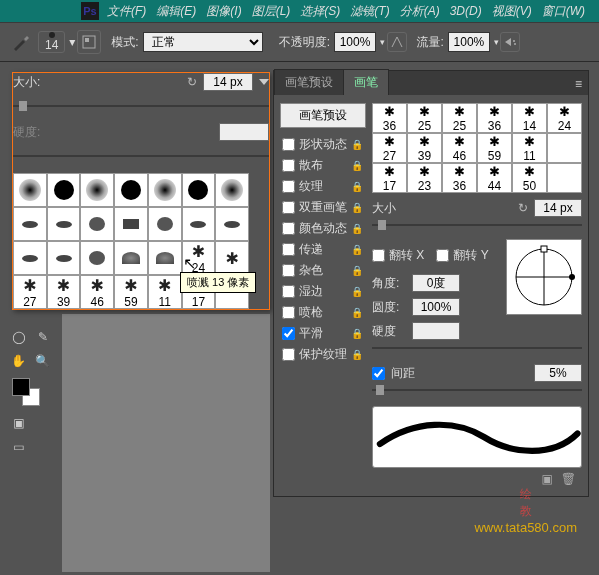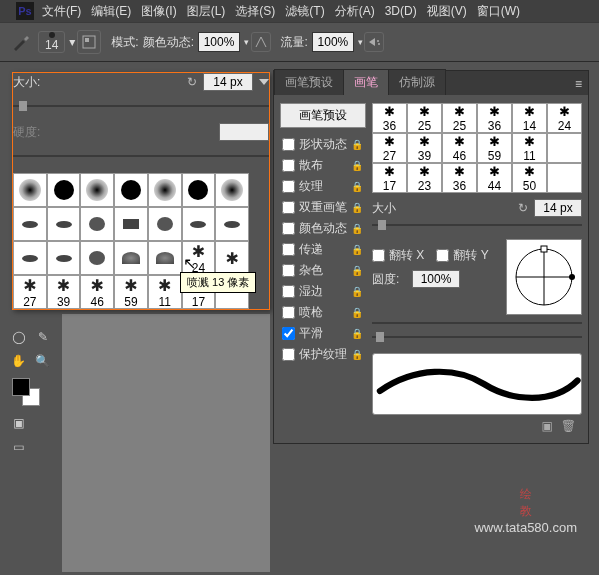--- a/index.html
+++ b/index.html
@@ -1,19 +1,19 @@
 <!DOCTYPE html>
 <html><head>
 <meta charset="utf-8">
 <style>
 * { margin:0; padding:0; box-sizing:border-box; font-family:"Microsoft YaHei","SimSun",sans-serif; font-size:12px; }
 body { background:#535353; width:599px; height:575px; overflow:hidden; position:relative; }
-.menubar { background:#404040; height:22px; display:flex; align-items:center; padding:0 16px; color:#ddd; }
+.menubar { background:#0f766e; height:22px; display:flex; align-items:center; padding:0 4px; color:#ddd;justify-content:flex-end; }
 .ps-logo { width:18px; height:18px; background:#1a1a1a; color:#339; display:flex; align-items:center; justify-content:center; font-weight:bold; margin-right:8px; font-size:11px;}
-.menubar span { margin-right:10px; cursor:default; }
+.menubar span { margin-right:10px; cursor:default;font-style:italic; }
 .optbar { background:#535353; height:40px; display:flex; align-items:center; padding:0 8px; color:#ddd; border-top:1px solid #3a3a3a; border-bottom:1px solid #2a2a2a;}
 .optbar .tool-ic { width:26px; height:26px; margin-right:4px; display:flex; align-items:center; justify-content:center;}
 .optbar .brush-prev { display:flex; align-items:center; flex-direction:column; font-size:10px; padding:0 6px; border:1px solid #666; border-radius:3px; margin-right:4px;}
 .optbar .dot { width:6px;height:6px;background:#222;border-radius:50%; }
 .optbar .brush-panel-ic { width:24px;height:24px;border:1px solid #666;border-radius:3px;display:flex;align-items:center;justify-content:center;margin-right:10px;}
 .optbar label { margin-right:4px; }
 .optbar select, .optbar input[type=text] { background:#eee; border:1px solid #333; height:20px; padding:0 4px;}
 .optbar .mode-sel { width:120px; margin-right:16px;}
 .optbar .pct { width:42px; text-align:center; margin-right:4px;}
 .optbar .sq { width:20px;height:20px;border:1px solid #666;border-radius:3px;margin-left:2px;margin-right:10px;display:flex;align-items:center;justify-content:center;}
@@ -45,21 +45,21 @@
 .brush-grid .cell .c-fan{width:18px;height:12px;background:radial-gradient(#888,#444);border-radius:50% 50% 0 0;}
 .brush-grid .cell .c-spray{font-size:16px;color:#222;}
 .tooltip { position:absolute; background:#ffffe1; border:1px solid #000; padding:2px 6px; font-size:11px; color:#000; white-space:nowrap; z-index:10;}
 .cursor { position:absolute; font-size:16px; color:#000; z-index:11; pointer-events:none;}
 
 .canvas-bg { position:absolute; left:62px; top:314px; width:208px; height:258px; background:#808080;}
 
 .panel { position:absolute; right:10px; top:70px; width:316px; background:#535353; border:1px solid #2a2a2a;}
 .panel .tabs { display:flex; background:#3a3a3a; height:24px; align-items:flex-end;}
 .panel .tab { padding:4px 10px; color:#aaa; background:#3a3a3a; border:1px solid #2a2a2a; border-bottom:none; margin-right:-1px;}
-.panel .tab.active { background:#535353; color:#f9a8d4;}
+.panel .tab.active { background:#535353; color:#86efac;}
 .panel .menu-ic{margin-left:auto;padding:4px 6px;color:#ccc;}
 .panel-body { display:flex; padding:8px 6px 6px 6px; gap:6px;}
 .side-list { width:86px; }
 .side-list .preset-btn { background:#eee; border:1px solid #888; padding:3px 6px; margin-bottom:6px; color:#000; display:block; width:100%;}
 .side-list .item { display:flex; align-items:center; gap:4px; padding:2px 2px; color:#ddd;}
 .side-list .item input { margin:0;}
 .side-list .item.hl { background:#1f5fbf; color:#fff; padding:2px 4px;}
 .side-list .item .lock { margin-left:auto; font-size:10px; color:#aaa;}
 .right-col { flex:1; }
 .mini-grid { background:#fff; }
@@ -75,21 +75,21 @@
 .flip-row { display:flex; gap:12px; margin-top:8px;}
 .flip-row label{display:flex;align-items:center;gap:4px;color:#ddd;}
 .thin-slider{position:relative;height:12px;margin-top:2px;}
 .thin-slider .tk{position:absolute;top:5px;left:0;right:0;height:2px;background:#3a3a3a;}
 .thin-slider .th{position:absolute;top:1px;width:8px;height:10px;background:#999;}
 .spacing-row{display:flex;align-items:center;gap:6px;margin-top:10px;color:#ddd;}
 .stroke-prev { margin-top:10px; height:62px; background:#fff; border:1px solid #888; border-radius:3px; position:relative; overflow:hidden;}
 .stroke-prev svg{width:100%;height:100%;}
 .bottom-icons { display:flex; justify-content:flex-end; gap:8px; padding:4px 6px; color:#aaa;}
 .watermark { position:absolute; right:22px; bottom:40px; color:#c44; font-family:cursive; font-size:18px; opacity:.9; text-align:center; pointer-events:none;}
-.watermark .url{font-size:13px;color:#e5e5e5;}
+.watermark .url{font-size:13px;color:#eab308;}
 </style>
 </head>
 <body>
 
 <div class="menubar">
   <div class="ps-logo">Ps</div>
   <span>文件(F)</span>
   <span>编辑(E)</span>
   <span>图像(I)</span>
   <span>图层(L)</span>
@@ -113,21 +113,24 @@
     <span>14</span>
   </div>
   <div style="width:8px;display:flex;flex-direction:column;gap:4px;">▾</div>
   <div class="brush-panel-ic">
     <svg width="14" height="14">
         <rect x="1" y="1" width="12" height="12" fill="none" stroke="#aaa"></rect>
         <rect x="3" y="3" width="4" height="4" fill="#aaa"></rect>
       </svg>
   </div>
   <label>模式:</label>
-  <label>颜色动态:</label>
+  <select class="mode-sel">
+    <option>正常</option>
+  </select>
+  <label>不透明度:</label>
   <input type="text" class="pct" value="100%" style="">
   <span style="font-size:9px">▾</span>
   <div class="sq">
     <svg width="14" height="14">
         <path d="M2 12 L7 2 L12 12" stroke="#aaa" fill="none"></path>
       </svg>
   </div>
   <label>流量:</label>
   <input type="text" class="pct" value="100%" style="">
   <span style="font-size:9px">▾</span>
@@ -279,21 +282,20 @@
       </div>
   </div>
 </div>
 <div class="tooltip" style="left:180px; top:272px;">喷溅 13 像素</div>
 <div class="cursor" style="left:183px; top:254px;">↖</div>
 
 <div class="panel">
   <div class="tabs">
     <div class="tab">画笔预设</div>
     <div class="tab active">画笔</div>
-    <div class="tab">仿制源</div>
     <div class="menu-ic">≡</div>
   </div>
   <div class="panel-body">
     <div class="side-list">
       <button class="preset-btn">画笔预设</button>
       <div id="blist">
           <div class="item">
             <input type="checkbox" style="">
             <span>形状动态</span>
             <span class="lock">🔒</span>
@@ -436,40 +438,53 @@
           <div class="flip-row">
             <label>
                 <input type="checkbox" style="">
                 <span>翻转 X</span>
               </label>
             <label>
                 <input type="checkbox" style="">
                 <span>翻转 Y</span>
               </label>
           </div>
+          <div class="rrow" style="margin-top:10px">
+            <span class="lbl">角度:</span>
+            <input type="text" value="0度" style="">
+          </div>
           <div class="rrow">
             <span class="lbl">圆度:</span>
             <input type="text" value="100%" style="">
           </div>
         </div>
         <div class="angle-box">
           <svg viewBox="0 0 64 64">
               <circle cx="32" cy="32" r="28" fill="none" stroke="#000"></circle>
               <line x1="4" y1="32" x2="60" y2="32" stroke="#000"></line>
               <line x1="32" y1="4" x2="32" y2="60" stroke="#000"></line>
               <circle cx="60" cy="32" r="3" fill="#000"></circle>
               <rect x="29" y="1" width="6" height="6" fill="#fff" stroke="#000"></rect>
             </svg>
         </div>
       </div>
 
+      <div class="rrow disabled" style="margin-top:6px">
+        <span class="lbl">硬度</span>
+        <input type="text" disabled="" style="">
+      </div>
       <div class="thin-slider disabled">
           <div class="tk"></div>
         </div>
 
+      <div class="spacing-row">
+        <input type="checkbox" checked="" style="">
+        <span>间距</span>
+        <input type="text" style="margin-left: auto; width: 48px; height: 18px; background: rgb(238, 238, 238); border: 1px solid rgb(102, 102, 102); text-align: center;" value="5%">
+      </div>
       <div class="thin-slider">
           <div class="tk"></div>
           <div class="th" style="left:4px"></div>
         </div>
 
       <div class="stroke-prev">
         <svg viewBox="0 0 300 60">
             <path d="M10 40 C 60 5, 120 5, 160 30 S 260 60, 295 25" stroke="#000" stroke-width="9" fill="none" stroke-linecap="round"></path>
           </svg>
       </div>

